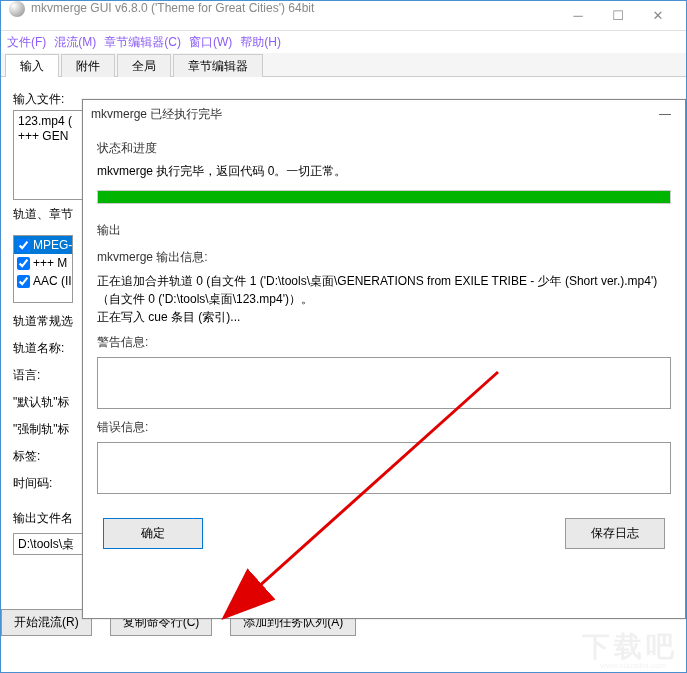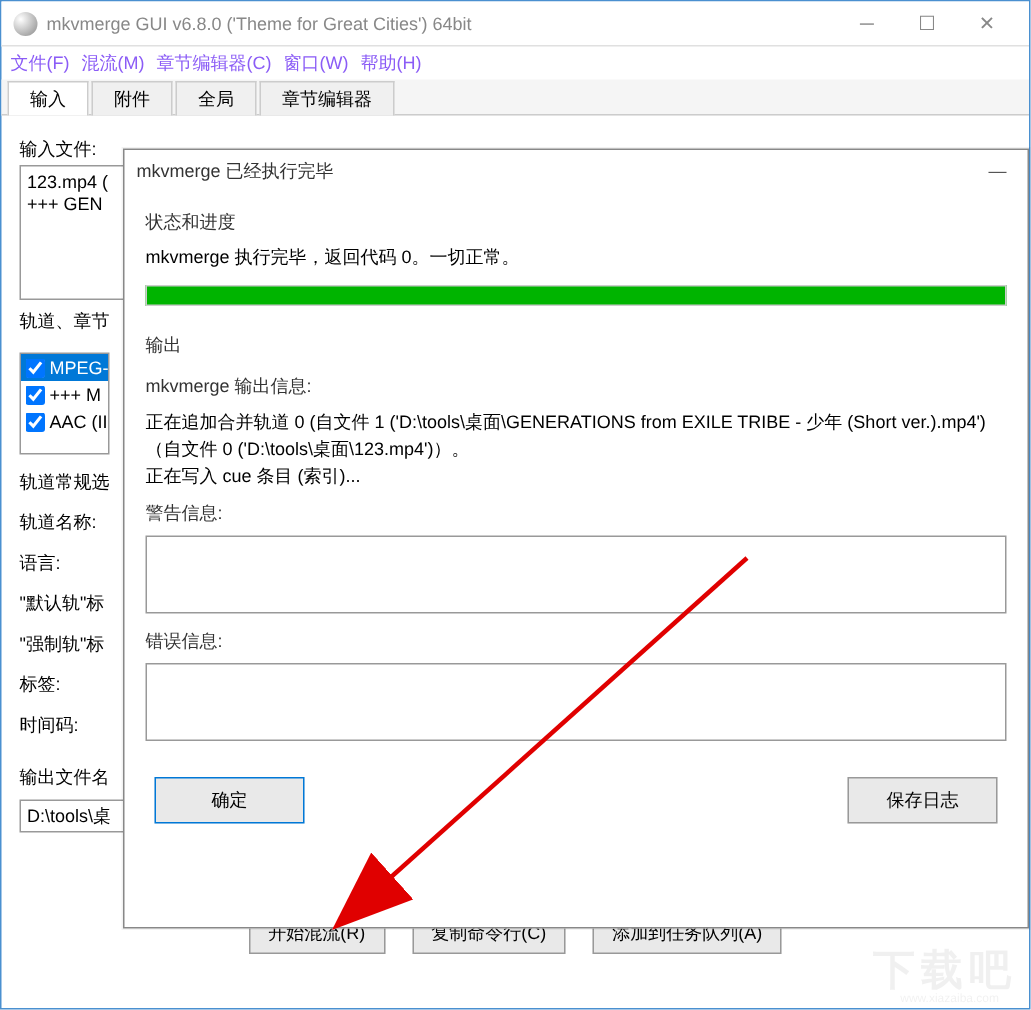--- a/index.html
+++ b/index.html
@@ -1,20 +1,20 @@
 <!DOCTYPE html>
 <html><head>
 <meta charset="utf-8">
 <style>
 * { box-sizing: border-box; margin: 0; padding: 0; }
 body { font-family: "Microsoft YaHei", "SimSun", sans-serif; font-size: 12px; background: #fff; width: 687px; height: 673px; overflow: hidden; position: relative; }
 
 
 .main-window { width: 687px; height: 673px; border: 1px solid #4a90d0; background: #fff; position: relative; }
-.titlebar { height: 30px; background: #fff; display: flex; align-items: center; padding: 0 8px; border-bottom: 1px solid #e0e0e0; }
+.titlebar { height: 30px; background: #fff; display: flex; align-items: flex-start; padding: 0 8px; border-bottom: 1px solid #e0e0e0; }
 .title-icon { width: 16px; height: 16px; border-radius: 50%; background: radial-gradient(circle at 30% 30%, #fff, #888); margin-right: 6px; }
 .title-text { flex: 1; color: #888; font-size: 12px; }
 .win-controls { display: flex; }
 .win-btn { width: 40px; height: 28px; display: flex; align-items: center; justify-content: center; color: #888; cursor: pointer; font-size: 13px; }
 
 .menubar { height: 22px; display: flex; align-items: center; padding: 0 6px; gap: 8px; color: #8b5cf6; }
 .menubar span { cursor: pointer; }
 
 .tabstrip { height: 24px; display: flex; border-bottom: 1px solid #ccc; padding-left: 4px; background: #f5f5f5; }
 .tab { padding: 3px 14px; border: 1px solid #ccc; border-bottom: none; background: #fff; margin-right: 2px; cursor: pointer; position: relative; top: 1px; }
@@ -29,21 +29,21 @@
 .track-item { display: flex; align-items: center; height: 18px; padding: 0 2px; white-space: nowrap; overflow: hidden; }
 .track-item.selected { background: #0078d7; color: #fff; }
 .track-item input[type=checkbox] { margin: 0 3px 0 1px; }
 
 .side-labels { margin-top: 4px; }
 .side-labels .field-label { margin: 10px 0 8px; white-space: nowrap; }
 
 .output-file { display: flex; align-items: center; margin-top: 6px; }
 .output-file-input { border: 1px solid #999; height: 22px; width: 86px; padding: 2px 4px; white-space: nowrap; overflow: hidden; }
 
-.bottom-buttons { position: absolute; bottom: 36px; left: 0; right: 0; display: flex; justify-content: center; gap: 18px; }
+.bottom-buttons { position: absolute; bottom: 36px; left: 0; right: 0; display: flex; gap: 18px; }
 .btn { border: 1px solid #999; background: #e9e9e9; padding: 4px 12px; cursor: pointer; min-width: 90px; text-align: center; font-size: 12px; }
 
 
 .dialog { position: absolute; left: 82px; top: 99px; width: 604px; height: 520px; background: #fff; border: 1px solid #888; box-shadow: 0 0 0 1px rgba(0,0,0,0.05); }
 .d-titlebar { height: 28px; display: flex; align-items: center; padding: 0 8px; }
 .d-title { flex: 1; color: #333; font-size: 12px; }
 .d-min { color: #555; padding: 0 6px; cursor: pointer; }
 .d-content { padding: 6px 14px 10px; }
 .d-section-title { color: #333; margin: 6px 0 6px; }
 .d-status-line { margin: 6px 0 10px; }

